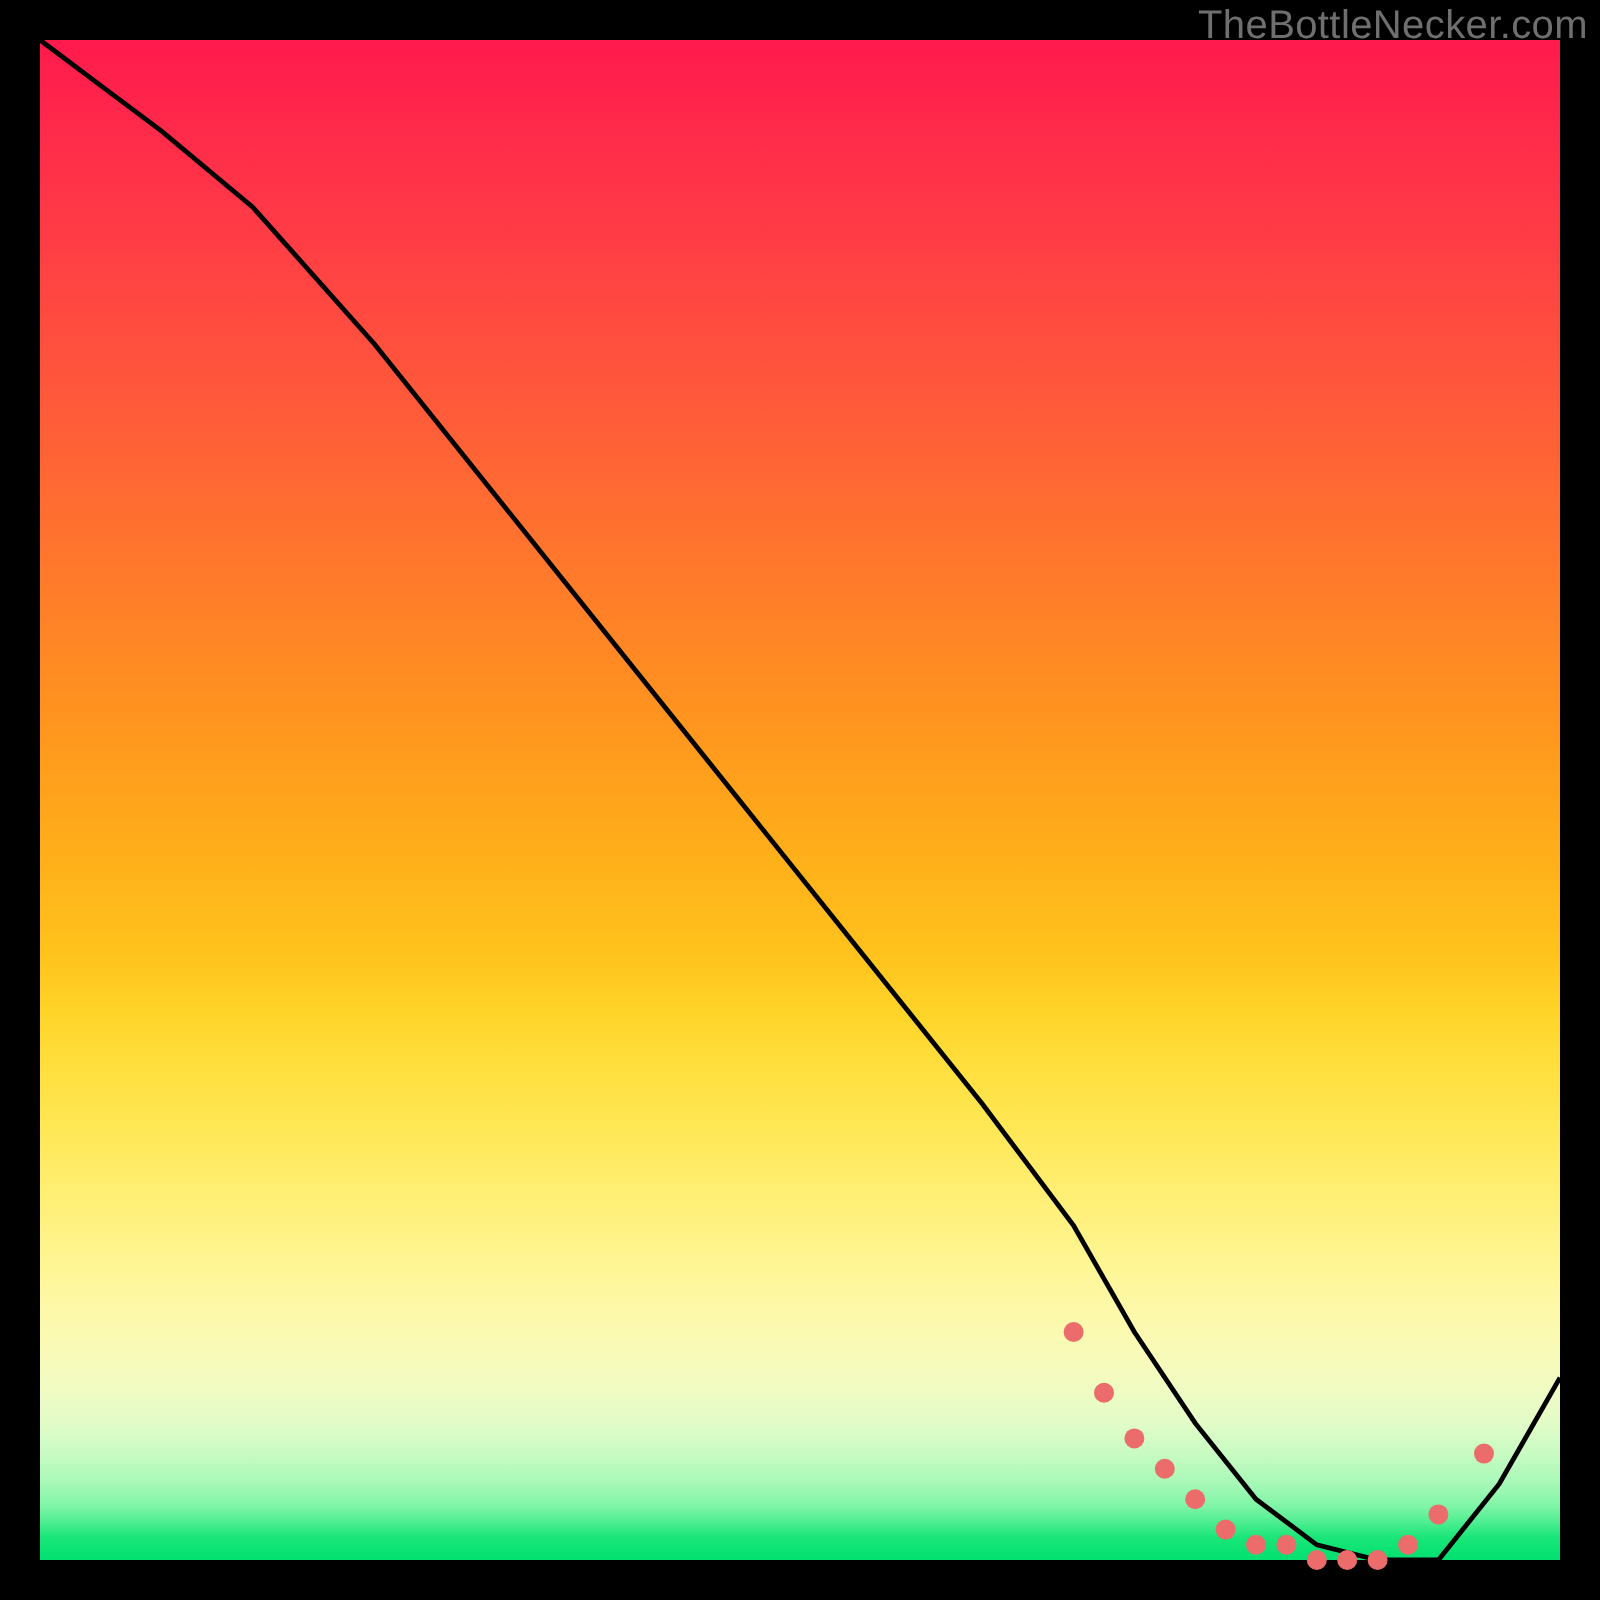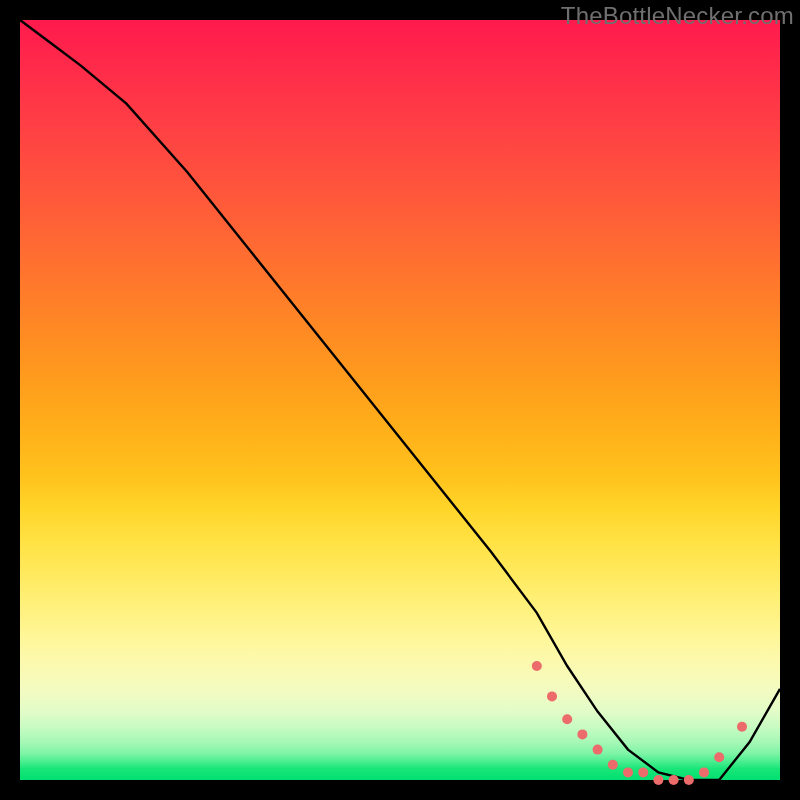--- a/index.html
+++ b/index.html
@@ -51,21 +51,21 @@
       #4eee91 97.5%,
       #1ae678 98.5%,
       #00e070 100%
     );
   }
   .watermark {
     position: absolute;
     top: 2px;
     right: 6px;
     color: #6f6f6f;
-    font-size: 24px;
+    font-size: 20px;
     font-weight: 500;
     letter-spacing: 0.2px;
     user-select: none;
   }
   svg.curve {
     position: absolute;
     left: 0;
     top: 0;
     width: 760px;
     height: 760px;

